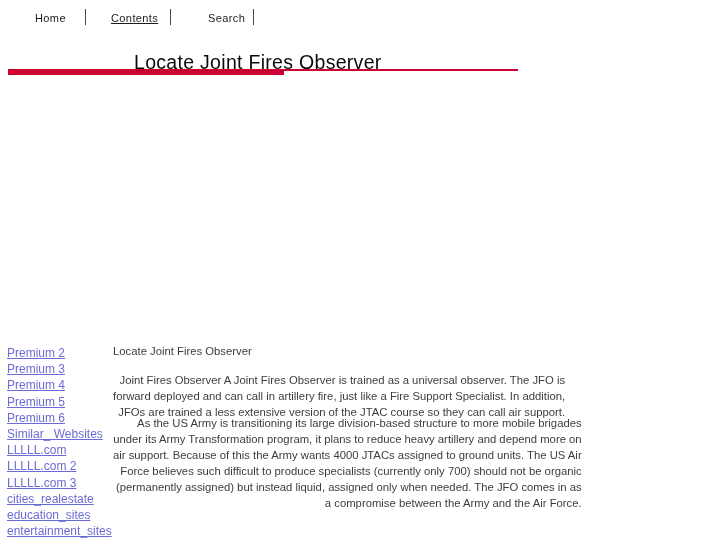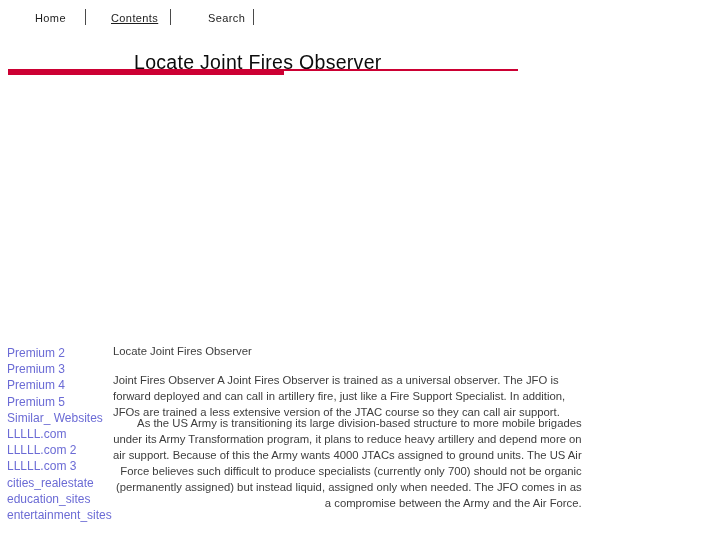--- a/index.html
+++ b/index.html
@@ -77,20 +77,21 @@
     position: absolute;
     left: 7px;
     top: 345px;
     width: 120px;
   }
   .sidebar a {
     display: block;
     font-size: 12px;
     line-height: 16.2px;
     color: #6B6BD5;
+    text-decoration: underline;
     cursor: pointer;
     white-space: nowrap;
   }
 
   
   .content-heading {
     position: absolute;
     left: 113px;
     top: 345px;
     font-size: 11.3px;
@@ -98,21 +99,21 @@
     white-space: pre;
   }
   .para {
     position: absolute;
     left: 113px;
     font-size: 11.3px;
     line-height: 16px;
     color: #3d3d3d;
     white-space: pre;
   }
-  .para-1 { top: 372px; }
+  .para-1 { top: 372px; text-align: right; }
   .para-2 { top: 415px; text-align: right; }
 </style>
 </head>
 <body>
 
 <div class="page">
 
   <a class="nav-item nav-home">Home</a>
   <span class="nav-divider nav-div-1"></span>
   <a class="nav-item nav-contents">Contents</a>
@@ -122,20 +123,21 @@
 
   <div class="page-title">Locate Joint Fires Observer</div>
   <div class="accent-bar-thick"></div>
   <div class="accent-rule-thin"></div>
 
   <div class="sidebar">
     <a>Premium 2</a>
     <a>Premium 3</a>
     <a>Premium 4</a>
     <a>Premium 5</a>
+    <a>Premium 6</a>
     <a>Similar_ Websites</a>
     <a>LLLLL.com</a>
     <a>LLLLL.com 2</a>
     <a>LLLLL.com 3</a>
     <a>cities_realestate</a>
     <a>education_sites</a>
     <a>entertainment_sites</a>
   </div>
 
   <div class="content-heading">Locate Joint Fires Observer</div>

